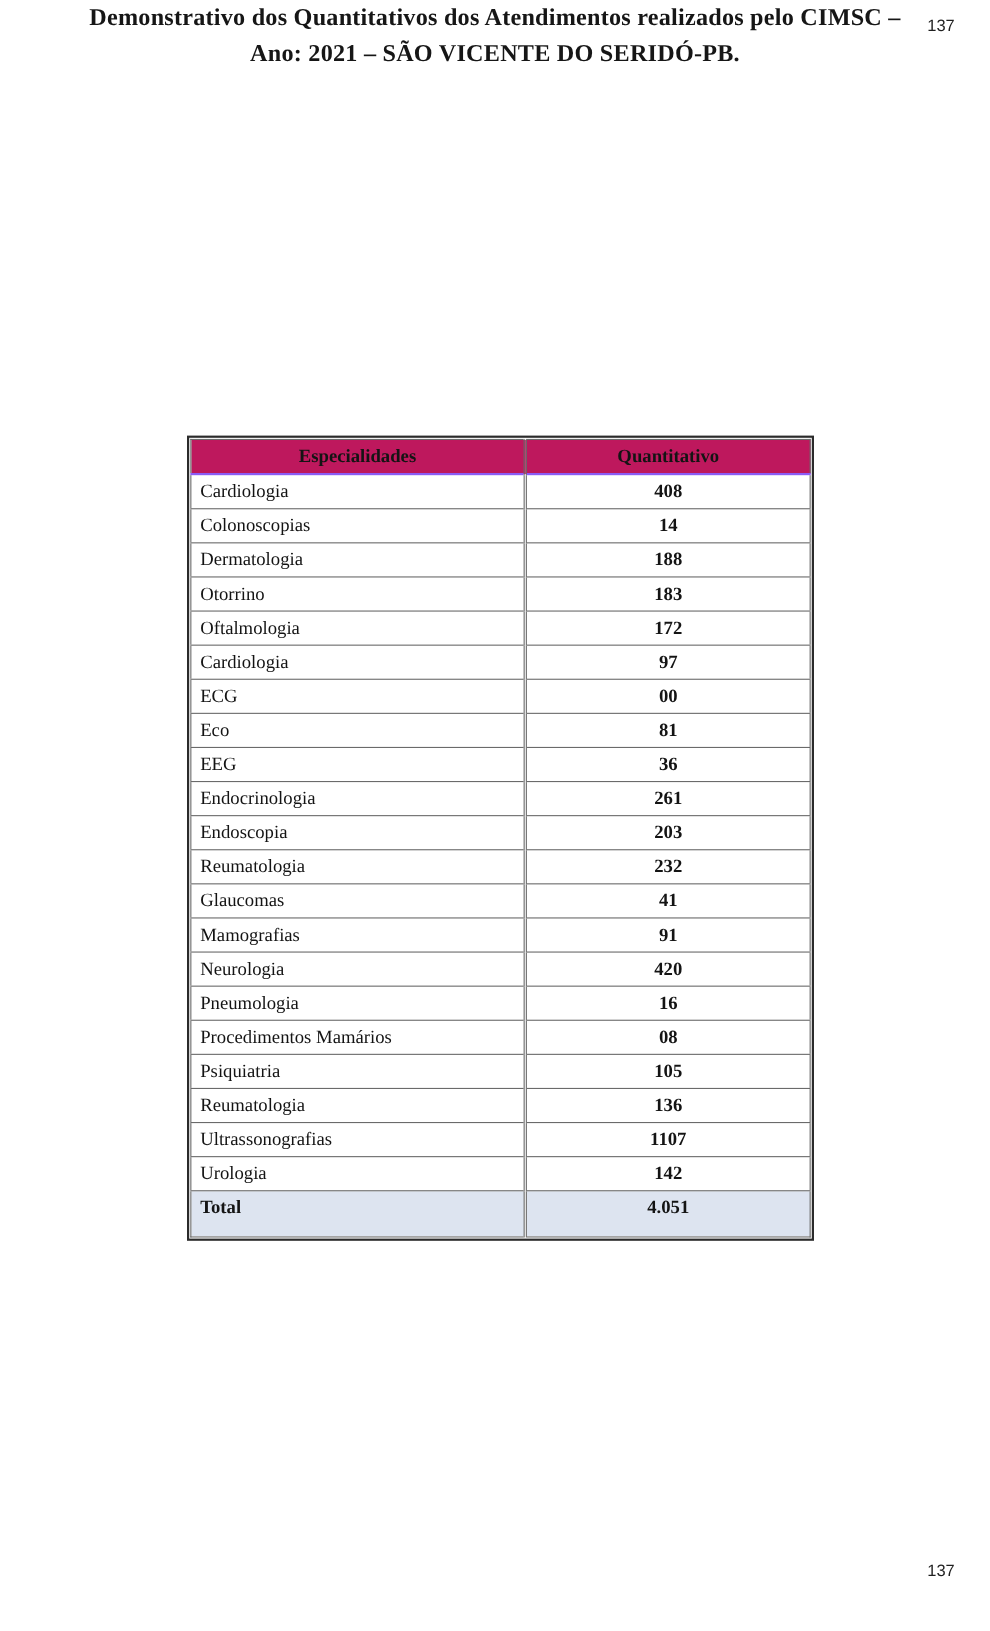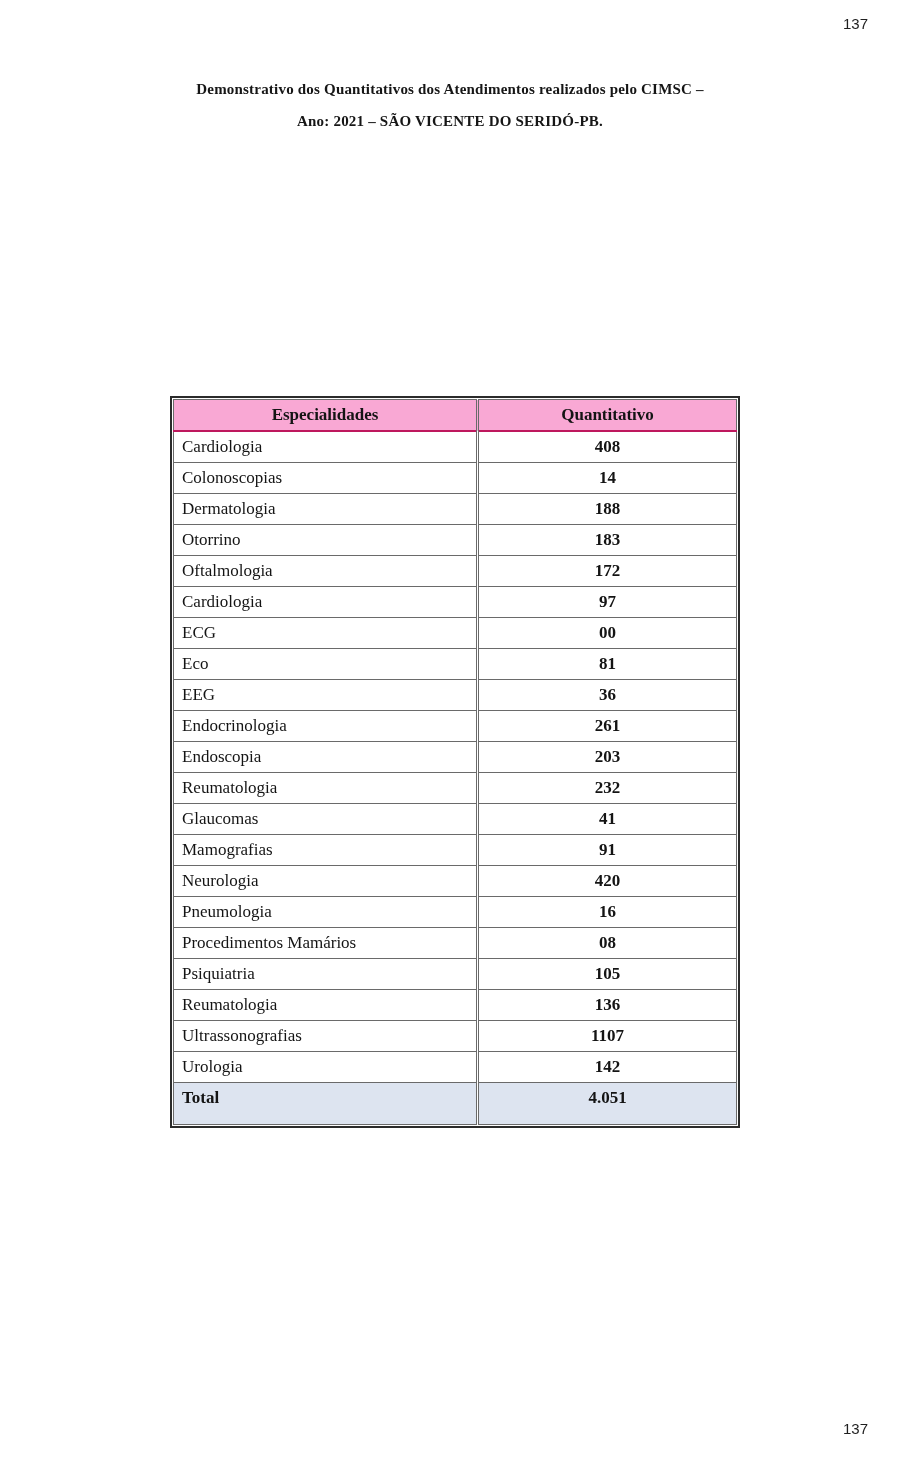--- a/index.html
+++ b/index.html
@@ -20,25 +20,24 @@
     font-family: "Liberation Sans", sans-serif;
     font-size: 15px;
     color: #1f1f1f;
   }
   .page-number.top { top: 15px; }
   .page-number.bottom { top: 1420px; }
 
   .doc-title {
     width: 740px;
     margin: 0 auto;
-    padding-top: 73px;
     text-align: center;
     font-family: "Liberation Serif", "DejaVu Serif", serif;
     font-weight: bold;
-    font-size: 15px;
+    font-size: 22px;
     line-height: 32px;
     color: #161616;
     letter-spacing: 0.2px;
   }
 
   .table-frame {
     position: absolute;
     left: 170px;
     top: 396px;
     width: 570px;
@@ -53,26 +52,26 @@
     border: 1px solid #6a6a6a;
     font-family: "Liberation Serif", "DejaVu Serif", serif;
     font-size: 17px;
     color: #141414;
     table-layout: fixed;
   }
   .quant-table col.c-esp { width: 54%; }
   .quant-table col.c-qty { width: 46%; }
 
   .quant-table th {
-    background: #f9a8d4;
+    background: #be185d;
     font-weight: bold;
     text-align: center;
     padding: 5px 24px;
     line-height: 20px;
-    border-bottom: 2px solid #be185d;
+    border-bottom: 2px solid #8b5cf6;
   }
   .quant-table th.qty-col,
   .quant-table td.qty-col {
     border-left: 3px double #6a6a6a;
   }
   .quant-table td {
     padding: 5px 8px;
     line-height: 20px;
     border-top: 1px solid #6a6a6a;
     text-align: left;

